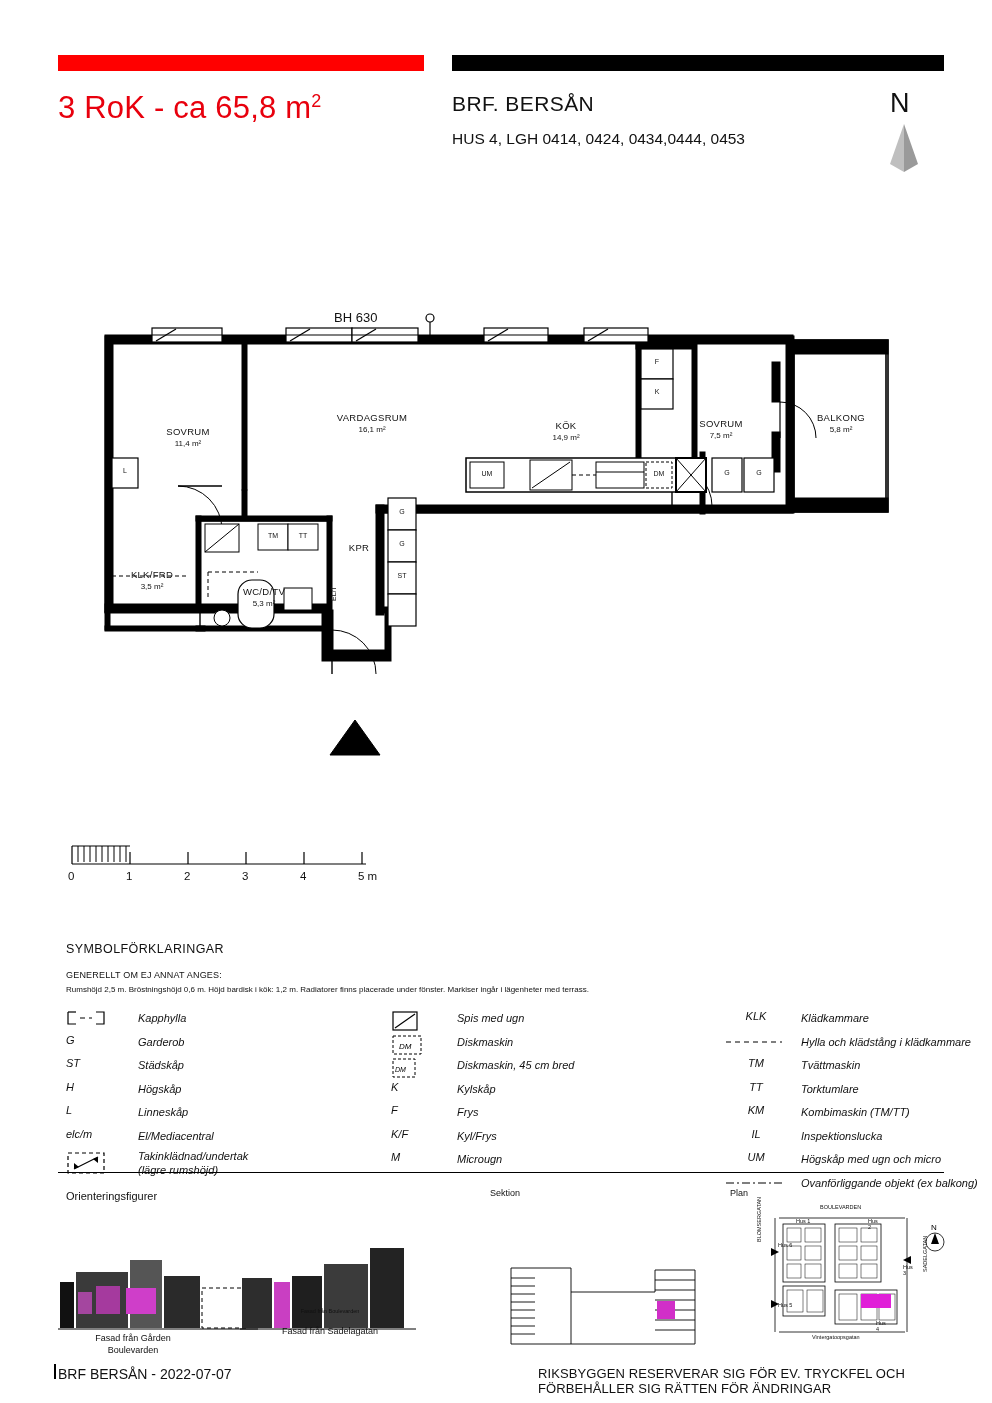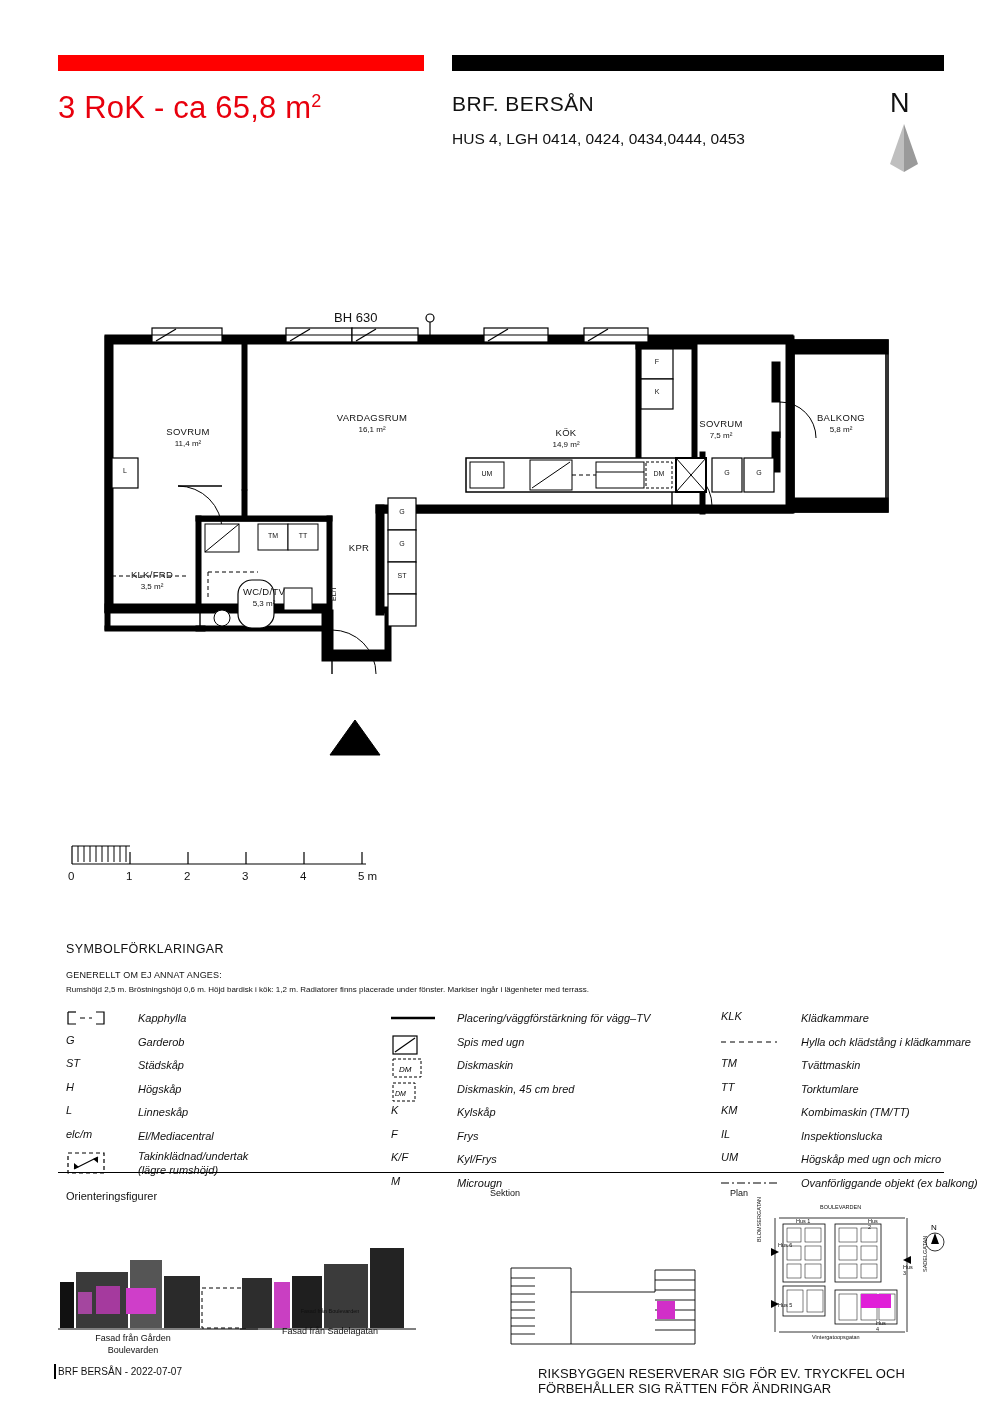--- a/index.html
+++ b/index.html
@@ -50,34 +50,34 @@
   .cols { position:absolute; left:0; top:68px; width:880px; }
   .col { position:absolute; top:0; }
   .col1 { left:0; width:300px; }
   .col2 { left:325px; width:320px; }
   .col3 { left:655px; width:300px; }
   .lrow { position:relative; height:23.5px; font-size:11px;font-style:italic; }
   .lsym { position:absolute; left:0; top:0; width:46px; height:20px; font-size:11px; }
   .ltxt { position:absolute; left:72px; top:2px; font-size:11px; }
   .col2 .ltxt { left:66px; }
   .col3 .ltxt { left:80px; }
-  .col3 .lsym { width:70px; }
+  .col3 .lsym { width:70px;text-align:center; }
   .ltxt.two { line-height:1.25; top:-1px; }
 
   
   .divider { position:absolute; left:58px; top:1172px; width:886px; height:1px; background:#000; }
   .botpanels { position:absolute; left:0; top:1180px; width:869px; height:190px; }
   .bp-title { position:absolute; font-size:11px; }
   .bp-cap { position:absolute; font-size:9px; text-align:center; line-height:1.35; }
   .vlabel { position:absolute; font-size:5.5px; transform-origin:left top; }
   .hlabel { position:absolute; font-size:5.5px; }
 
   
   .footer { position:absolute; left:58px; top:1366px; width:890px; height:20px; }
-  .foot-left { position:absolute; left:0; top:0; font-size:10px; }
+  .foot-left { position:absolute; left:0; top:0; font-size:14px; }
   .foot-bar { position:absolute; left:-4px; top:-2px; width:2px; height:15px; background:#000; }
   .foot-right { position:absolute; left:452px; top:0; font-size:13px; letter-spacing:0.1px;margin-left:28px; }
 </style>
 </head>
 <body>
 
 <div class="header">
   <div class="red-bar"></div>
   <div class="black-bar"></div>
   <div class="title-main">
@@ -210,21 +210,21 @@
   </svg>
 
   <div class="room-label" style="left:138px; top:126px; width:100px;">
     <div class="nm">SOVRUM</div>
     <div class="ar">11,4 m²</div>
   </div>
   <div class="room-label" style="left:312px; top:112px; width:120px;">
     <div class="nm">VARDAGSRUM</div>
     <div class="ar">16,1 m²</div>
   </div>
-  <div class="room-label" style="left:518px; top:127px; width:96px;">
+  <div class="room-label" style="left:518px; top:120px; width:96px;">
     <div class="nm">KÖK</div>
     <div class="ar">14,9 m²</div>
   </div>
   <div class="room-label" style="left:676px; top:118px; width:90px;">
     <div class="nm">SOVRUM</div>
     <div class="ar">7,5 m²</div>
   </div>
   <div class="room-label" style="left:796px; top:112px; width:90px;">
     <div class="nm">BALKONG</div>
     <div class="ar">5,8 m²</div>
@@ -335,28 +335,20 @@
               <polygon points="8,18 8,12 13,16" fill="#000"></polygon>
               <polygon points="32,6 32,12 27,8" fill="#000"></polygon>
             </svg>
         </span>
         <span class="ltxt two" style="white-space:pre-line;">Takinklädnad/undertak
 (lägre rumshöjd)</span>
       </div>
     </div>
 
     <div class="col col2">
-      <div class="lrow">
-        <span class="lsym">
-          <svg width="46" height="16">
-              <line x1="0" y1="8" x2="44" y2="8" stroke="#000" stroke-width="2.4"></line>
-            </svg>
-        </span>
-        <span class="ltxt">Placering/väggförstärkning för vägg–TV</span>
-      </div>
       <div class="lrow">
         <span class="lsym">
           <svg width="30" height="22">
               <rect x="2" y="2" width="24" height="18" stroke="#000" fill="none" stroke-width="1.2"></rect>
               <line x1="4" y1="18" x2="24" y2="4" stroke="#000" stroke-width="1.2"></line>
             </svg>
         </span>
         <span class="ltxt">Spis med ugn</span>
       </div>
       <div class="lrow">

